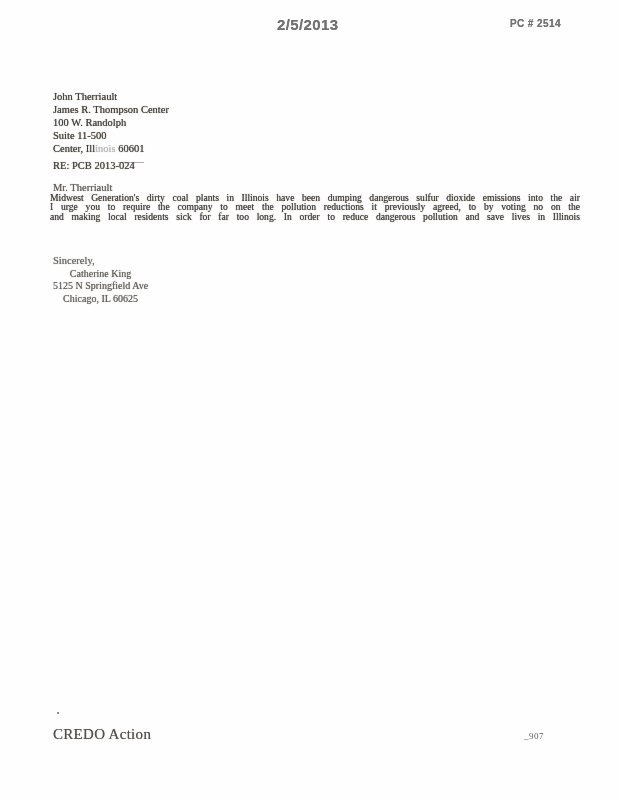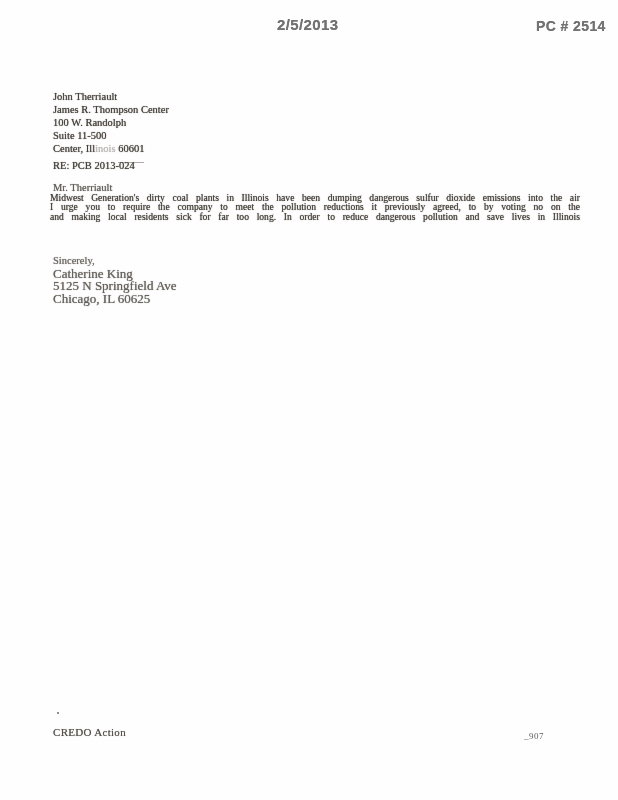--- a/index.html
+++ b/index.html
@@ -14,21 +14,21 @@
   
   .stamp{
     position:absolute;
     font-family:"Liberation Sans", sans-serif;
     color:#737373;
     font-weight:600;
     letter-spacing:.4px;
     text-shadow:0 0 .6px rgba(20,20,20,.55);
   }
   .date-stamp{left:277px;top:16px;font-size:15px;}
-  .pc-stamp{left:536px;top:18px;font-size:14px;}
+  .pc-stamp{left:510px;top:18px;font-size:10px;}
 
   
   .scan-text{
     color:#45413b;
     text-shadow:0 0 .7px rgba(90,85,78,.85), 0 0 1.4px rgba(120,115,108,.35);
     -webkit-font-smoothing:none;
   }
   .recipient{
     position:absolute;left:53px;top:90px;
     font-size:10.5px;line-height:13px;white-space:nowrap;
@@ -40,30 +40,30 @@
   .body-par{
     position:absolute;left:50px;top:193px;width:530px;
     font-size:9.6px;line-height:9.4px;
     filter:blur(.25px);
   }
   .jline{text-align:justify;text-align-last:justify;}
   .jline.last{text-align-last:left;}
   .closing{position:absolute;left:53px;top:255px;font-size:10.5px;white-space:nowrap;opacity:.8;}
   .signature{
     position:absolute;left:53px;top:268px;
-    font-size:13px;line-height:12.4px;white-space:nowrap;opacity:.82;
+    font-size:10px;line-height:12.4px;white-space:nowrap;opacity:.82;text-align:center;
   }
   
   .artifact-dot{
     position:absolute;left:57px;top:712px;width:2px;height:2px;
     background:#6a6a6a;border-radius:50%;
   }
   .footer-org{
     position:absolute;left:53px;top:726px;
-    font-size:11px;color:#55504a;letter-spacing:.3px;white-space:nowrap;
+    font-size:15px;color:#55504a;letter-spacing:.3px;white-space:nowrap;
     text-shadow:0 0 .7px rgba(90,85,78,.8);
     filter:blur(.2px);
     text-align:center;
   }
   .footer-page{
     position:absolute;left:524px;top:731px;
     font-size:9px;color:#5d5d5d;letter-spacing:.5px;white-space:nowrap;
     filter:blur(.2px);
   }
 </style>

